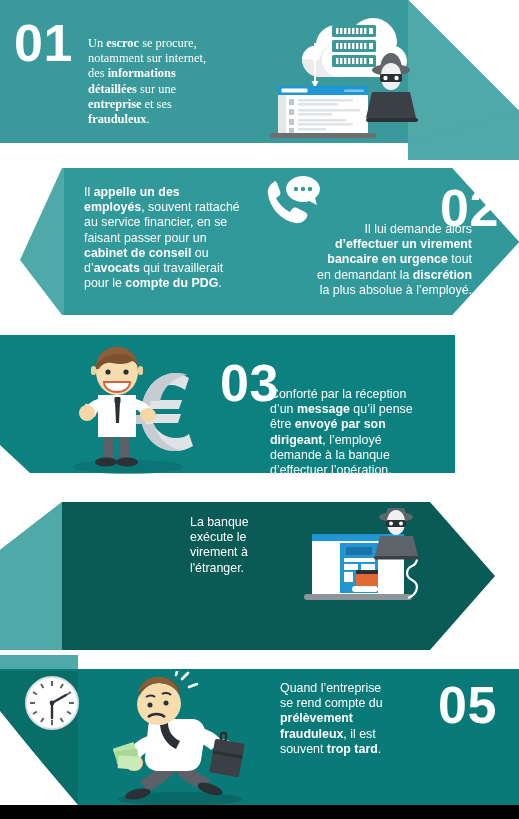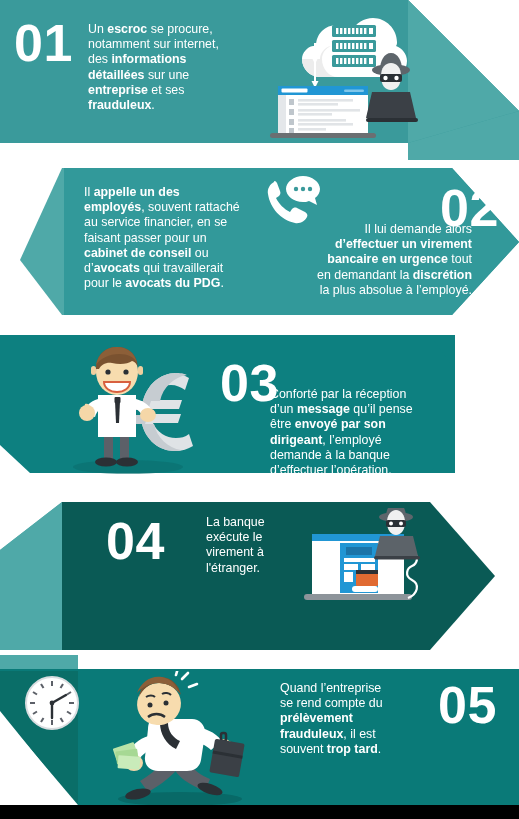--- a/index.html
+++ b/index.html
@@ -44,21 +44,21 @@
       <polygon points="408,0 519,111 519,160 408,160" fill="#4fa9a8"></polygon>
 
       <polygon points="0,0 408,0 519,111 408,143 0,143" fill="#3a9a9b"></polygon>
       <polygon points="408,0 519,111 408,143" fill="#4fa9a8"></polygon>
     </svg>
 
     <div class="content">
 
       <div class="num" style="left:14px;top:17px;font-size:52px;">01</div>
 
-      <div class="txt" style="left:88px;top:22px;width:165px;">Un <b>escroc</b> se procure,<br>notamment sur internet,<br>des <b>informations</b><br><b>détaillées</b> sur une<br><b>entreprise</b> et ses<br><b>frauduleux</b>.</div>
+      <div class="txt" style="left:88px;top:36px;width:165px;font-family:Liberation Serif, serif;">Un <b>escroc</b> se procure,<br>notamment sur internet,<br>des <b>informations</b><br><b>détaillées</b> sur une<br><b>entreprise</b> et ses<br><b>frauduleux</b>.</div>
 
       <svg class="ill" style="left:258px;top:4px;" width="170" height="136" viewBox="0 0 170 136">
 
         <g>
           <path d="M58 42c0-12 9-21 21-21 6 0 11 2 15 6 4-8 12-13 21-13 13 0 24 11 24 24 0 1 0 3-1 4 6 2 11 8 11 15 0 9-7 16-16 16H62c-10 0-18-8-18-18 0-6 5-12 11-13z" fill="#ffffff"></path>
           <path d="M44 55c0 10 8 18 18 18h18c-9 0-16-8-16-18 0-6 4-11 9-13-6 1-11 7-11 13z" fill="#ececec"></path>
         </g>
 
         <g>
           <rect x="74" y="21" width="44" height="12" rx="1.5" fill="#3a9a9b"></rect>
@@ -158,21 +158,21 @@
         </g>
         <g>
           <path d="M41 2c-9 0-17 6-17 13s8 13 17 13c2 0 4 0 6-1l8 4-2-7c3-2 5-6 5-9 0-7-8-13-17-13z" fill="#ffffff"></path>
           <g fill="#3a9a9b">
             <circle cx="34" cy="15" r="2.2"></circle>
               <circle cx="41" cy="15" r="2.2"></circle>
               <circle cx="48" cy="15" r="2.2"></circle>
           </g>
         </g>
       </svg>
-    <div class="txt" style="left: 84px; top: 25px; width: 190px;">Il <b>appelle un des</b><br><b>employés</b>, souvent rattaché<br>au service financier, en se<br>faisant passer pour un<br><b>cabinet de conseil</b> ou<br>d’<b>avocats</b> qui travaillerait<br>pour le <b>avocats du PDG</b>.</div>
+    <div class="txt" style="left: 84px; top: 25px; width: 190px;">Il <b>appelle un des</b><br><b>employés</b>, souvent rattaché<br>au service financier, en se<br>faisant passer pour un<br><b>cabinet de conseil</b> ou<br>d’<b>avocats</b> qui travaillerait<br>pour le <b>compte du PDG</b>.</div>
         <div class="txt" style="left: 272px; top: 62px; width: 200px; text-align: right;">Il lui demande alors<br><b>d’effectuer un virement</b><br><b>bancaire en urgence</b> tout<br>en demandant la <b>discrétion</b><br>la plus absolue à l’employé.</div>
       </div>
   </div>
 
   <div class="band" style="left:0px;top:325px;width:519px;height:170px;">
     <svg class="shape" width="519" height="170" viewBox="0 0 519 170">
       <polygon points="0,10 447,10 447,148 0,148 0,148" fill="#0d8080"></polygon>
       <polygon points="0,10 60,10 14,78 60,148 0,148" fill="#0d8080"></polygon>
       <polygon points="447,10 455,10 455,148 447,148" fill="#0d8080"></polygon>
       <polygon points="0,10 447,10 455,10 455,148 0,148" fill="#0d8080"></polygon>
@@ -227,21 +227,20 @@
   </div>
 
   <div class="band" style="left:0px;top:490px;width:519px;height:175px;">
     <svg class="shape" width="519" height="175" viewBox="0 0 519 175">
       <polygon points="0,60 62,12 62,160 0,160" fill="#4fa9a8"></polygon>
       <polygon points="62,12 0,60 0,160 62,160" fill="#4fa9a8"></polygon>
       <polygon points="62,12 430,12 495,86 430,160 62,160" fill="#0a5a55"></polygon>
     </svg>
 
     <div class="content">
-      <div class="num" style="left:106px;top:25px;font-size:52px;">04</div>
 
       <svg class="ill" style="left:300px;top:18px;" width="135" height="115" viewBox="0 0 135 115">
 
         <g>
           <rect x="12" y="26" width="92" height="60" fill="#ffffff"></rect>
           <rect x="12" y="26" width="92" height="7" fill="#2196d4"></rect>
           <rect x="40" y="35" width="38" height="50" fill="#2196d4"></rect>
           <rect x="46" y="39" width="26" height="8" fill="#1b74a8"></rect>
           <rect x="44" y="50" width="31" height="4" fill="#ffffff"></rect>
           <rect x="44" y="56" width="14" height="6" fill="#ffffff"></rect>
@@ -259,21 +258,21 @@
           <ellipse cx="96" cy="9" rx="17" ry="5" fill="#5e656b"></ellipse>
           <path d="M86 9c0-8 4-15 10-15s10 7 10 15z" fill="#5e656b"></path>
           <path d="M87 14c0-7 4-12 9-12s9 5 9 12c0 8-4 13-9 13s-9-5-9-13z" fill="#f0f0f0"></path>
           <rect x="86" y="12" width="20" height="7" rx="2" fill="#2b3035"></rect>
           <circle cx="91" cy="15.5" r="2" fill="#ffffff"></circle>
           <circle cx="101" cy="15.5" r="2" fill="#ffffff"></circle>
           <path d="M80 28h33l5 20h-43z" fill="#5c6369"></path>
           <rect x="74" y="48" width="46" height="3.5" rx="1.7" fill="#3b4046"></rect>
         </g>
       </svg>
-    <div class="txt" style="left: 206px; top: 25px; width: 110px;">La banque<br>exécute le<br>virement à<br>l'étranger.</div>
+    <div class="txt" style="left: 190px; top: 25px; width: 110px;">La banque<br>exécute le<br>virement à<br>l'étranger.</div>
       </div>
   </div>
 
   <div class="band" style="left:0px;top:655px;width:519px;height:164px;">
     <svg class="shape" width="519" height="164" viewBox="0 0 519 164">
       <polygon points="0,0 78,0 78,14 0,14" fill="#4fa9a8"></polygon>
       <polygon points="0,14 78,14 78,150 0,150" fill="#0a7a78"></polygon>
       <polygon points="0,20 78,20 78,150 0,150" fill="#0a6e68"></polygon>
       <polygon points="0,16 78,16 78,150 0,150" fill="#0a6e68"></polygon>
       <polygon points="78,14 519,14 519,150 78,150" fill="#0a7a78"></polygon>

